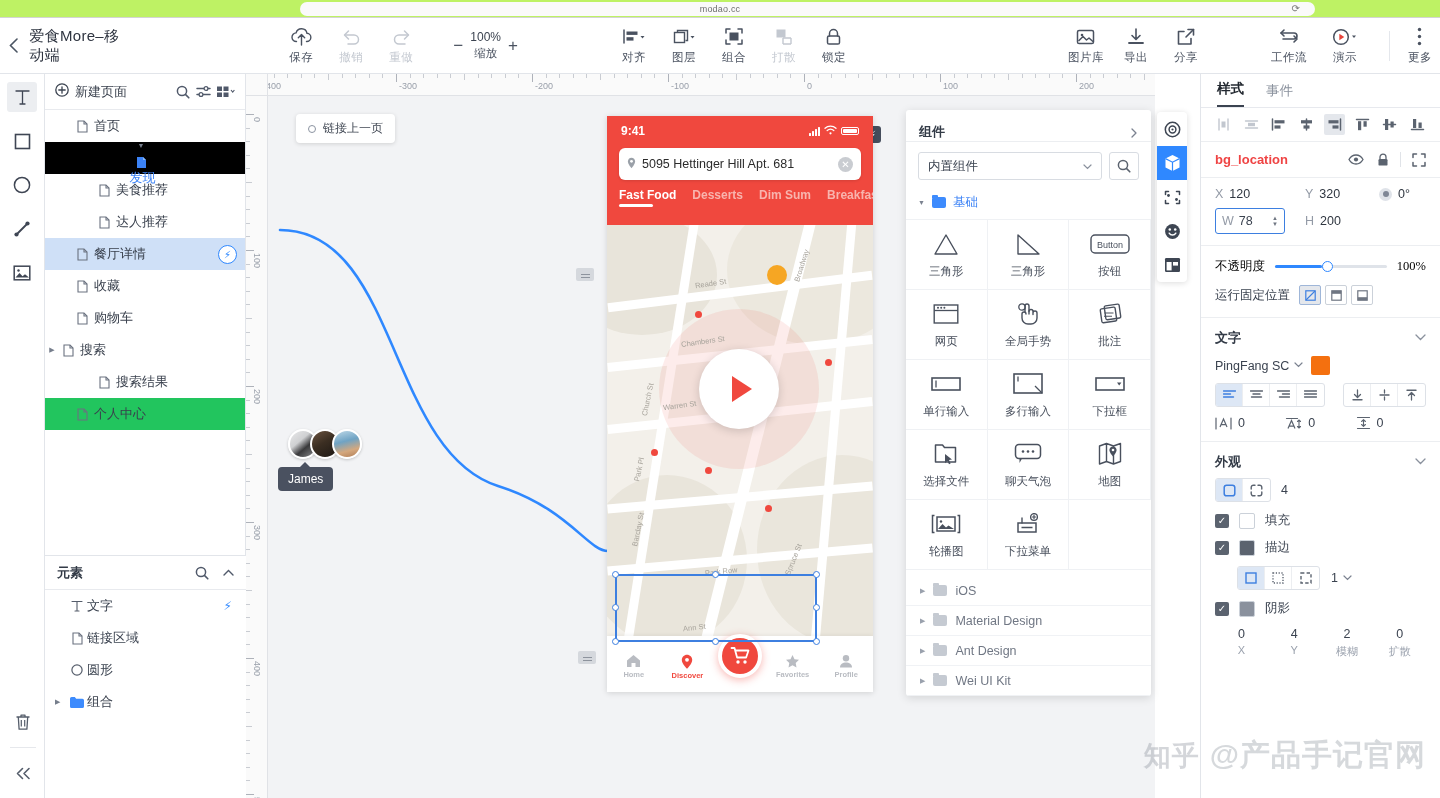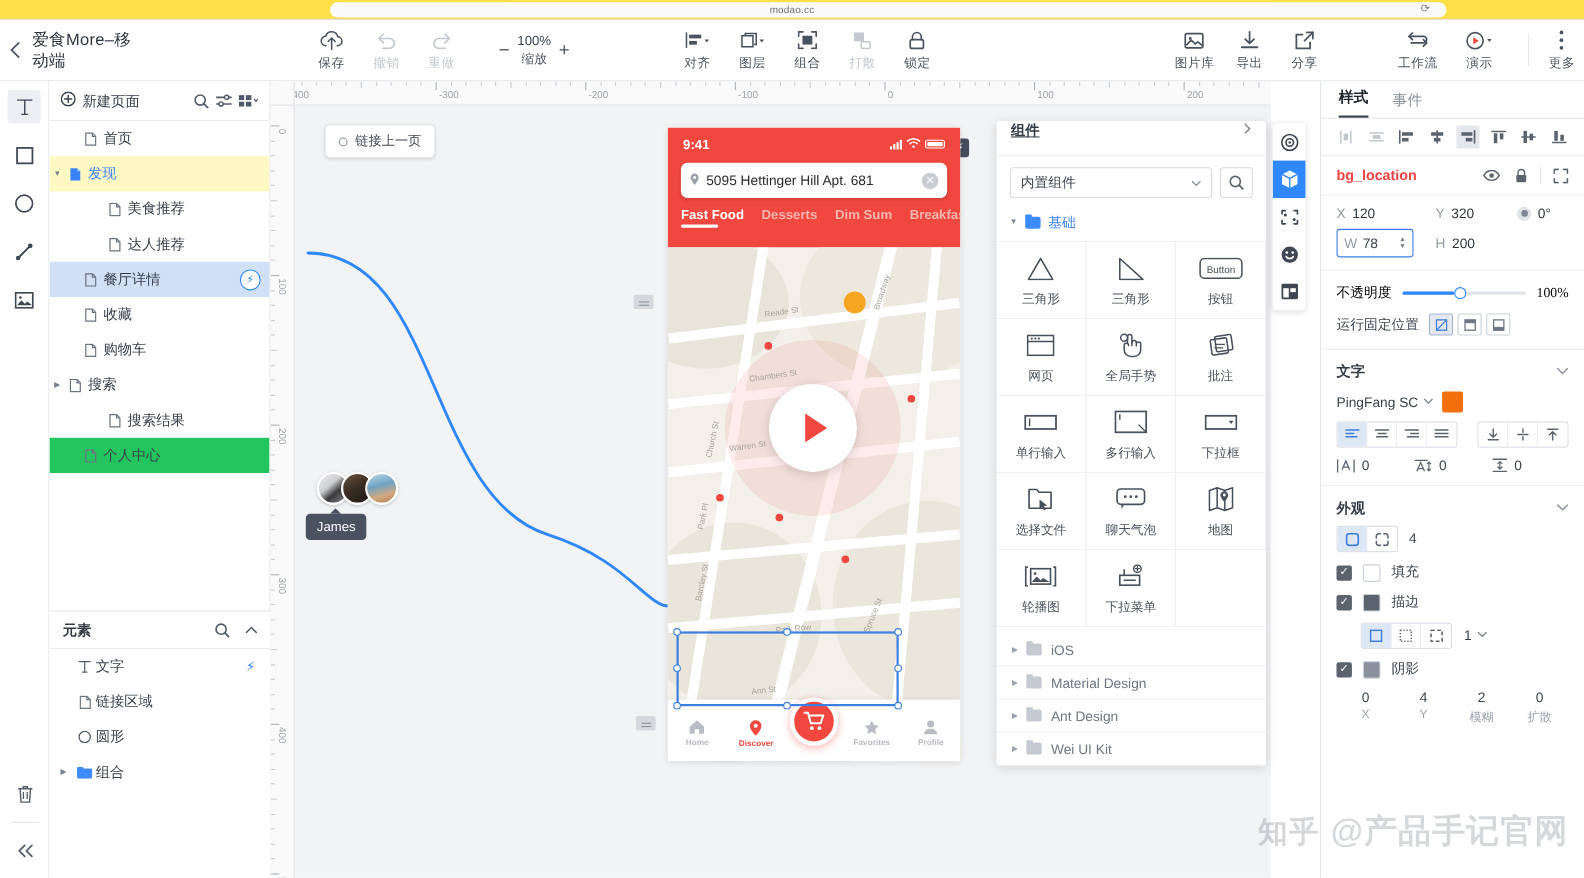--- a/index.html
+++ b/index.html
@@ -9,21 +9,21 @@
     font-size: 13px;
     color: #3b4350;
     background: #fff;
     -webkit-font-smoothing: antialiased;
   }
   .app { position: relative; width: 1440px; height: 798px; }
 
   
   .browser-bar {
     position: absolute; top: 0; left: 0; width: 1440px; height: 18px;
-    background: #fde047; border-bottom: 1px solid #d4d4d4;
+    background: #bef264; border-bottom: 1px solid #d4d4d4;
     display: flex; align-items: center; justify-content: center;
   }
   .browser-url {
     position: absolute; left: 50%; transform: translateX(-50%);
     font-size: 9px; color: #6f6f6f; letter-spacing: .2px;
   }
   .browser-pill {
     position: absolute; left: 300px; right: 125px; top: 2px; height: 14px;
     background: #fafafa; border-radius: 7px;
   }
@@ -86,21 +86,21 @@
   .pages-head .spacer { flex: 1; }
   .ph-icon { color: #50596a; display: flex; align-items: center; }
   .page-list { flex: 0 0 auto; overflow: hidden; }
   .page-row {
     display: flex; align-items: center; height: 32px; padding-right: 8px;
     font-size: 13px; color: #39404d; position: relative;
   }
   .page-row .arrow { width: 14px; font-size: 7px; color: #767e8c; text-align: center; flex: 0 0 14px; }
   .page-row .pg-ico { width: 18px; display: flex; justify-content: center; color: #6b7280; }
   .page-row .pg-lbl { margin-left: 3px; }
-  .page-row.group-open { background: #fef9c3; }
+  .page-row.group-open { background: #000000; flex-direction: column; }
   .page-row.group-open .pg-lbl { color: #3b82f6; }
   .page-row.sel { background: #cfe0f7; }
   .page-row.sel2 { background: #22c55e; }
   .page-row .bolt {
     position: absolute; right: 8px; width: 19px; height: 19px; border-radius: 50%;
     background: #fff; border: 1.6px solid #2f88ff; color: #2f88ff;
     display: flex; align-items: center; justify-content: center; font-size: 10px;
   }
   .pl-ind-1 { padding-left: 14px; }
   .pl-ind-2 { padding-left: 36px; }
@@ -256,21 +256,21 @@
   }
 
   .flow-line { position: absolute; left: 0; top: 0; pointer-events: none; }
 
   
   .comp-panel {
     position: absolute; left: 906px; top: 110px; width: 245px; height: 586px;
     background: #fff; border-radius: 3px; box-shadow: 0 2px 10px rgba(0,0,0,.13);
     display: flex; flex-direction: column; overflow: hidden;
   }
-  .comp-head { height: 33px; display: flex; align-items: flex-start; padding: 0 13px; border-bottom: 1px solid #eceef1; text-decoration: underline; }
+  .comp-head { height: 33px; display: flex; align-items: flex-end; padding: 0 13px; border-bottom: 1px solid #eceef1; }
   .comp-head .t { font-size: 13px; color: #333b47; flex: 1; font-weight: bold; }
   .comp-search { display: flex; gap: 7px; padding: 10px 12px 8px; }
   .comp-select {
     flex: 1; height: 28px; border: 1px solid #d8dce2; border-radius: 3px;
     display: flex; align-items: center; padding: 0 9px; font-size: 12.5px; color: #3b4350;
   }
   .comp-select .cv { flex: 1; }
   .comp-sbtn { width: 30px; height: 28px; border: 1px solid #d8dce2; border-radius: 3px; display: flex; align-items: center; justify-content: center; color: #5b636f; }
   .cat-row { display: flex; align-items: center; gap: 7px; padding: 6px 12px 8px; font-size: 12.5px; }
   .cat-row .ca { font-size: 7px; color: #7b8290; }

